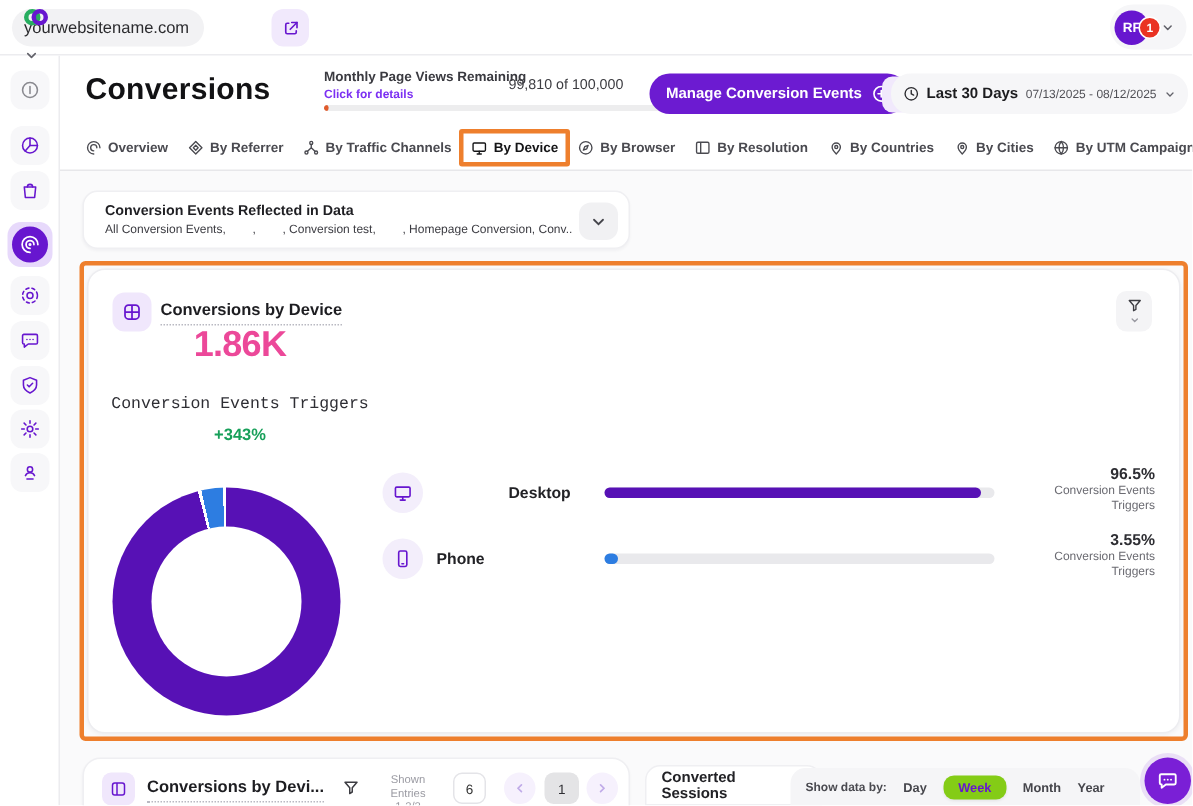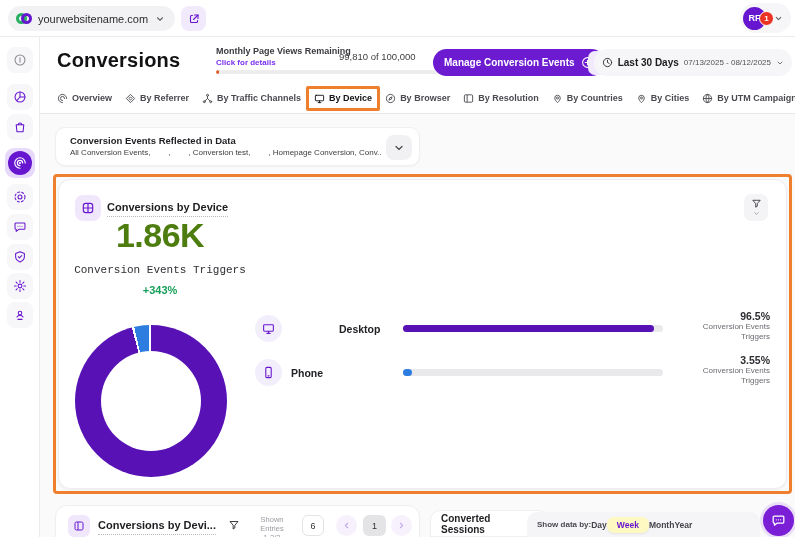--- a/index.html
+++ b/index.html
@@ -3,21 +3,21 @@
 <meta charset="utf-8">
 <style>
   * { box-sizing: border-box; margin: 0; padding: 0; }
   html,body { width:795px; height:537px; }
   body { font-family:"Liberation Sans", sans-serif; background:#fff; overflow:hidden; }
   #app { position:relative; width:795px; height:537px; background:#fff; overflow:hidden; }
   svg { display:block; }
 
   
   #topbar { position:absolute; left:0; top:0; width:795px; height:37px; background:#fff; border-bottom:1px solid #ececef; z-index:5; }
-  .site-pill { position:absolute; left:8px; top:6px; height:25px; padding:0 10px 0 8px; background:#f2f2f4; border-radius:13px; display:flex; align-items:center; gap:7px; }
+  .site-pill { position:absolute; left:8px; top:6px; height:25px; padding:0 10px 0 8px; background:#f2f2f4; border-radius:13px; display:flex; gap:7px;flex-direction:column; }
   .logo { position:relative; width:15px; height:12px; }
   .logo i { position:absolute; top:0; width:11px; height:11px; border-radius:50%; border:3px solid; }
   .logo i.g { left:0; border-color:#27ae60; }
   .logo i.p { left:5px; border-color:#6716cf; }
   .site-name { font-size:11px; color:#2b2b2e; font-weight:500; }
   .ext-btn { position:absolute; left:181px; top:6px; width:25px; height:25px; background:#f1e9fc; border-radius:8px; display:flex; align-items:center; justify-content:center; color:#6716cf; }
   .user-pill { position:absolute; right:4px; top:3px; height:30px; padding:0 8px 0 3px; background:#f6f6f8; border-radius:16px; display:flex; align-items:center; gap:0; }
   .avatar { width:23px; height:23px; border-radius:50%; background:#6716cf; color:#fff; font-size:9px; font-weight:700; display:flex; align-items:center; justify-content:center; }
   .badge { width:15px; height:15px; margin-left:-7px; border-radius:50%; background:#ea3323; border:1.5px solid #fff; color:#fff; font-size:8px; font-weight:700; display:flex; align-items:center; justify-content:center; z-index:2; }
   .chev { color:#62626a; }
@@ -55,21 +55,21 @@
   .events-title { position:absolute; left:14px; top:7px; font-size:9.5px; font-weight:700; color:#1f1f23; }
   .events-summary { position:absolute; left:14px; top:20px; width:312px; font-size:8px; color:#3c3c42; white-space:nowrap; overflow:hidden; }
   .events-chevron { position:absolute; right:7px; top:7px; width:26px; height:25px; background:#f1f1f3; border-radius:8px; display:flex; align-items:center; justify-content:center; color:#45454b; }
 
   
   .orange-frame { position:absolute; left:53px; top:174px; width:739px; height:320px; border:3px solid #EE7F2D; border-radius:4px; padding:2px; }
   .device-card { position:relative; width:100%; height:100%; background:#fff; border:1px solid #ededf0; border-radius:12px; box-shadow:0 1px 3px rgba(20,20,40,.05); }
   .card-hdr-icon { position:absolute; left:16px; top:15px; width:26px; height:26px; background:#f0e7fc; border-radius:8px; display:flex; align-items:center; justify-content:center; color:#6716cf; }
   .card-title { position:absolute; left:48px; top:21px; font-size:11px; font-weight:700; color:#1d1d21; border-bottom:1px dotted #b9b9c2; padding-bottom:3px; }
   .filter-btn { position:absolute; right:18px; top:14px; width:24px; height:27px; background:#f4f4f6; border-radius:7px; display:flex; flex-direction:column; align-items:center; justify-content:center; gap:1px; color:#3c3c42; }
-  .total-num { position:absolute; left:6px; top:36px; width:190px; text-align:center; font-size:34px; font-weight:700; color:#4d7c0f; letter-spacing:-0.5px; }
+  .total-num { position:absolute; left:6px; top:36px; width:190px; text-align:center; font-size:24px; font-weight:700; color:#ec4899; letter-spacing:-0.5px; }
   .total-label { position:absolute; left:6px; top:84px; width:190px; text-align:center; font-size:11px; color:#2e2e34;font-family:Liberation Mono, monospace; }
   .delta { position:absolute; left:6px; top:104px; width:190px; text-align:center; font-size:11px; font-weight:700; color:#18A05A; }
   .donut { position:absolute; left:16px; top:145px; width:152px; height:152px; border-radius:50%; }
   .donut::after { content:""; position:absolute; left:26px; top:26px; width:100px; height:100px; border-radius:50%; background:#fff; }
 
   .dev-row-icon { position:absolute; width:27px; height:27px; border-radius:50%; background:#f3eefb; display:flex; align-items:center; justify-content:center; color:#6716cf; }
   .dev-label { position:absolute; font-size:10.5px; font-weight:600; color:#222226; }
   .dev-track { position:absolute; left:344px; width:260px; height:7px; border-radius:4px; background:#e9e9ec; }
   .dev-fill { height:7px; border-radius:4px; }
   .dev-right { position:absolute; right:16px; width:110px; text-align:right; }
@@ -82,22 +82,22 @@
   .bl-title { position:absolute; left:42px; top:13px; font-size:11px; font-weight:700; color:#1d1d21; border-bottom:1px dotted #b9b9c2; padding-bottom:3px; white-space:nowrap; }
   .bl-funnel { position:absolute; left:172px; top:13px; color:#3c3c42; }
   .bl-entries { position:absolute; left:192px; top:9px; width:48px; text-align:center; font-size:7.5px; color:#9a9aa2; line-height:9px; }
   .bl-size { position:absolute; left:246px; top:9px; width:22px; height:21px; background:#fff; border:1px solid #e4e4e8; border-radius:6px; font-size:9px; color:#333; display:flex; align-items:center; justify-content:center; }
   .pg-circle { position:absolute; top:9px; width:21px; height:21px; border-radius:50%; background:#f6f1fd; color:#c0abe8; display:flex; align-items:center; justify-content:center; }
   .pg-num { position:absolute; left:307px; top:9px; width:23px; height:21px; background:#e4e4e6; border-radius:6px; font-size:9px; color:#2e2e33; display:flex; align-items:center; justify-content:center; }
   .br-select { position:absolute; left:430px; top:510px; width:118px; height:27px; background:#fff; border:1px solid #efeff2; border-radius:10px 10px 0 0; display:flex; align-items:center; justify-content:space-between; padding:0 10px; }
   .br-select .lbl { font-size:10px; font-weight:700; color:#222226; }
   .br-panel { position:absolute; left:527px; top:512px; width:233px; height:25px; background:#f5f5f7; border-radius:10px 10px 0 0; display:flex; align-items:center; gap:0; padding:0 10px; }
   .br-panel .show-lbl { font-size:8px; font-weight:700; color:#4a4a50; }
-  .br-panel .opt { font-size:8.5px; font-weight:600; color:#45454b; }
-  .br-panel .opt.active { background:#fef9c3; color:#6716cf; border-radius:7px; padding:3px 10px; box-shadow:0 1px 2px rgba(20,20,40,.08); }
+  .br-panel .opt { font-size:8.5px; font-weight:600; color:#45454b;margin-left:11px; }
+  .br-panel .opt.active { background:#84cc16; color:#6716cf; border-radius:7px; padding:3px 10px; box-shadow:0 1px 2px rgba(20,20,40,.08); }
   .chat-btn { position:absolute; left:763px; top:505px; width:31px; height:31px; border-radius:50%; background:#7A1FD6; display:flex; align-items:center; justify-content:center; box-shadow:0 0 0 3px rgba(122,31,214,.12); z-index:9; }
 </style>
 </head>
 <body>
 
 <div id="app">
 
   <div id="topbar">
     <div class="site-pill">
       <span class="logo">

